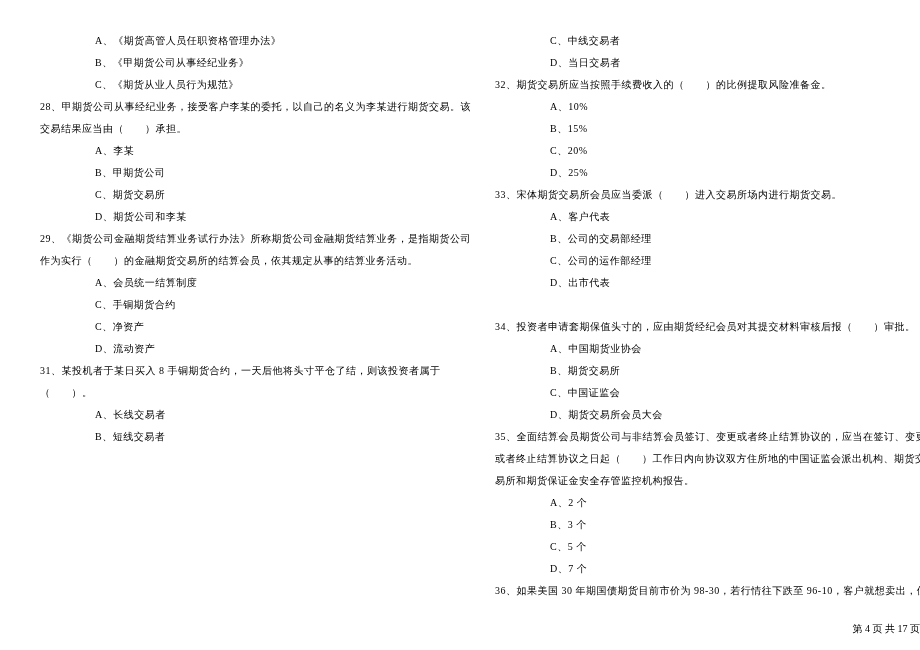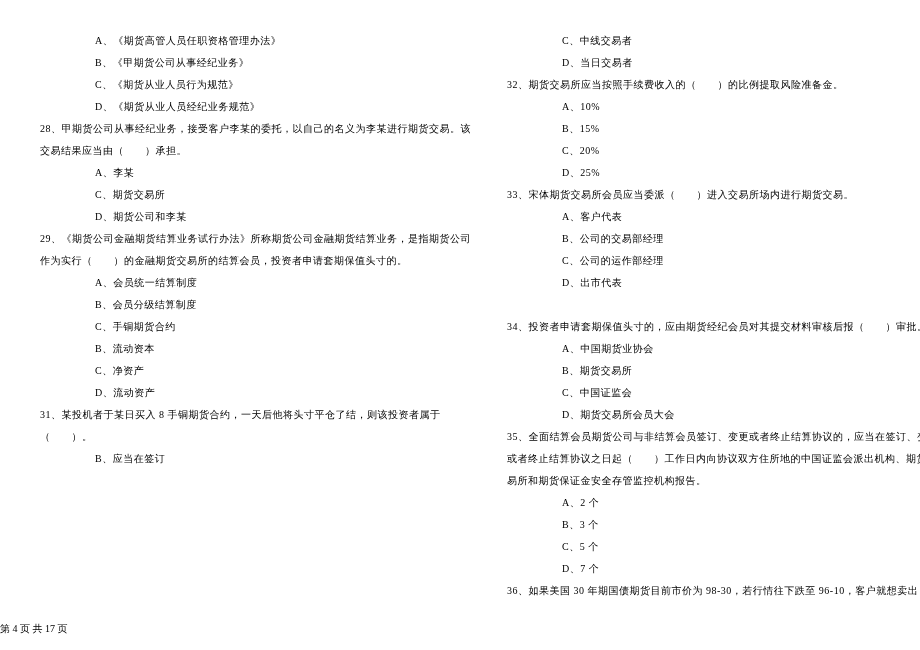--- a/index.html
+++ b/index.html
@@ -9,21 +9,21 @@
       background: #fff;
       font-family: "SimSun", "宋体", serif;
       font-size: 10px;
       color: #000;
       position: relative;
       overflow: hidden;
     }
     .page {
       display: flex;
       padding: 30px 40px 40px 40px;
-      gap: 36px;
+      gap: 24px;
     }
     .column {
       flex: 1;
       line-height: 2.2;
     }
     .line {
       white-space: nowrap;
       letter-spacing: 0.5px;
     }
     .option {
@@ -33,49 +33,48 @@
       padding-left: 0;
     }
     .question-cont {
       padding-left: 0;
     }
     .footer {
       position: absolute;
       bottom: 14px;
       left: 0;
       right: 0;
-      text-align: left;
+      text-align: right;
       font-size: 10px;
     }
   </style>
 </head>
 <body>
 
 <div class="page">
   <div class="column">
     <div class="line option">A、《期货高管人员任职资格管理办法》</div>
     <div class="line option">B、《甲期货公司从事经纪业务》</div>
     <div class="line option">C、《期货从业人员行为规范》</div>
-    <div class="line option">D、《期货从业人员经纪业务规范》</div>
     <div class="line question">28、甲期货公司从事经纪业务，接受客户李某的委托，以自己的名义为李某进行期货交易。该</div>
     <div class="line question-cont">交易结果应当由（　　）承担。</div>
     <div class="line option">A、李某</div>
+    <div class="line option">B、甲期货公司</div>
     <div class="line option">C、期货交易所</div>
     <div class="line option">D、期货公司和李某</div>
     <div class="line question">29、《期货公司金融期货结算业务试行办法》所称期货公司金融期货结算业务，是指期货公司</div>
-    <div class="line question-cont">作为实行（　　）的金融期货交易所的结算会员，投资者申请套期保值头寸的。</div>
+    <div class="line question-cont">作为实行（　　）的金融期货交易所的结算会员，依其规定从事的结算业务活动。</div>
     <div class="line option">A、会员统一结算制度</div>
-    <div class="line option">B、会员分级结算制度</div>
     <div class="line option">C、手铜期货合约</div>
-    <div class="line option">B、流动资本</div>
     <div class="line option">C、净资产</div>
     <div class="line option">D、流动资产</div>
     <div class="line question">31、某投机者于某日买入 8 手铜期货合约，一天后他将头寸平仓了结，则该投资者属于</div>
     <div class="line question-cont">（　　）。</div>
-    <div class="line option">B、应当在签订</div>
+    <div class="line option">A、长线交易者</div>
+    <div class="line option">B、短线交易者</div>
   </div>
 
   <div class="column">
     <div class="line option">C、中线交易者</div>
     <div class="line option">D、当日交易者</div>
     <div class="line question">32、期货交易所应当按照手续费收入的（　　）的比例提取风险准备金。</div>
     <div class="line option">A、10%</div>
     <div class="line option">B、15%</div>
     <div class="line option">C、20%</div>
     <div class="line option">D、25%</div>

